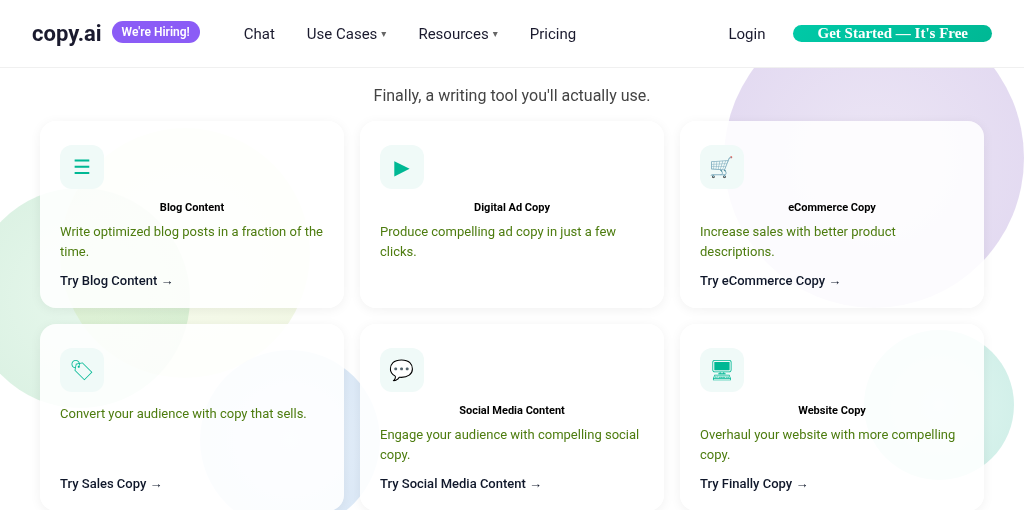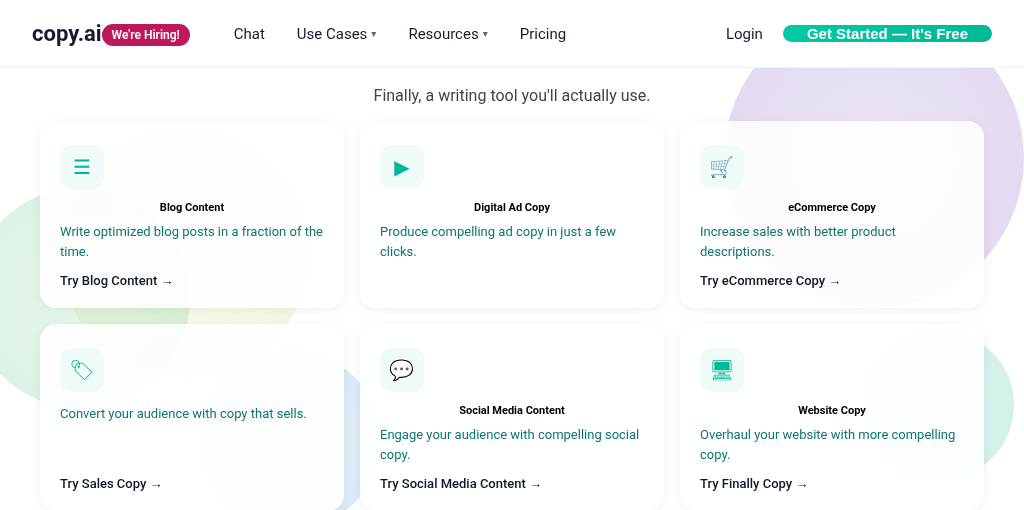--- a/index.html
+++ b/index.html
@@ -17,30 +17,31 @@
       align-items: center;
       padding: 0 32px;
       height: 68px;
       border-bottom: 1px solid #f0f0f0;
       background: #fff;
       position: relative;
       z-index: 10;
     }
     .logo {
       display: flex;
-      align-items: flex-end;
+      align-items: flex-start;
+      gap: 10px;
       margin-right: 32px;
     }
     .logo-text {
       font-size: 22px;
       font-weight: 700;
       color: #1a1a2e;
     }
     .hiring-badge {
-      background: #be185d;
+      background: #8b5cf6;
       color: #fff;
       font-size: 12px;
       font-weight: 600;
       padding: 4px 10px;
       border-radius: 20px;
     }
     .nav-links {
       display: flex;
       align-items: flex-end;
       gap: 8px;
@@ -57,38 +58,39 @@
       align-items: center;
       gap: 4px;
     }
     .chevron {
       font-size: 10px;
       color: #666;
     }
     .nav-right {
       display: flex;
       align-items: center;
-      gap: 8px;
+      gap: 16px;
     }
     .login-btn {
       font-size: 15px;
       color: #1a1a2e;
       cursor: pointer;
       padding: 8px 12px;
     }
     .cta-btn {
       background: linear-gradient(135deg, #00c9a7, #00b894);
       color: #fff;
       font-size: 15px;
       font-weight: 600;
       padding: 0 24px;
       border-radius: 30px;
       cursor: pointer;
       border: none;
       white-space: nowrap;
+      font-family: Liberation Serif, serif;
     }
 
     
     .main {
       position: relative;
       padding: 0 40px;
       height: calc(510px - 68px);
       overflow: hidden;
     }
 
@@ -172,21 +174,21 @@
       color: #00b894;
     }
     .card-title {
       font-size: 11px;
       font-weight: 700;
       color: #000000;
       text-align: center;
     }
     .card-desc {
       font-size: 13px;
-      color: #0f766e;
+      color: #4d7c0f;
       line-height: 1.5;
       flex: 1;
     }
     .card-link {
       font-size: 13px;
       color: #0f172a;
       font-weight: 500;
       cursor: pointer;
       margin-top: 4px;
       display: flex;

